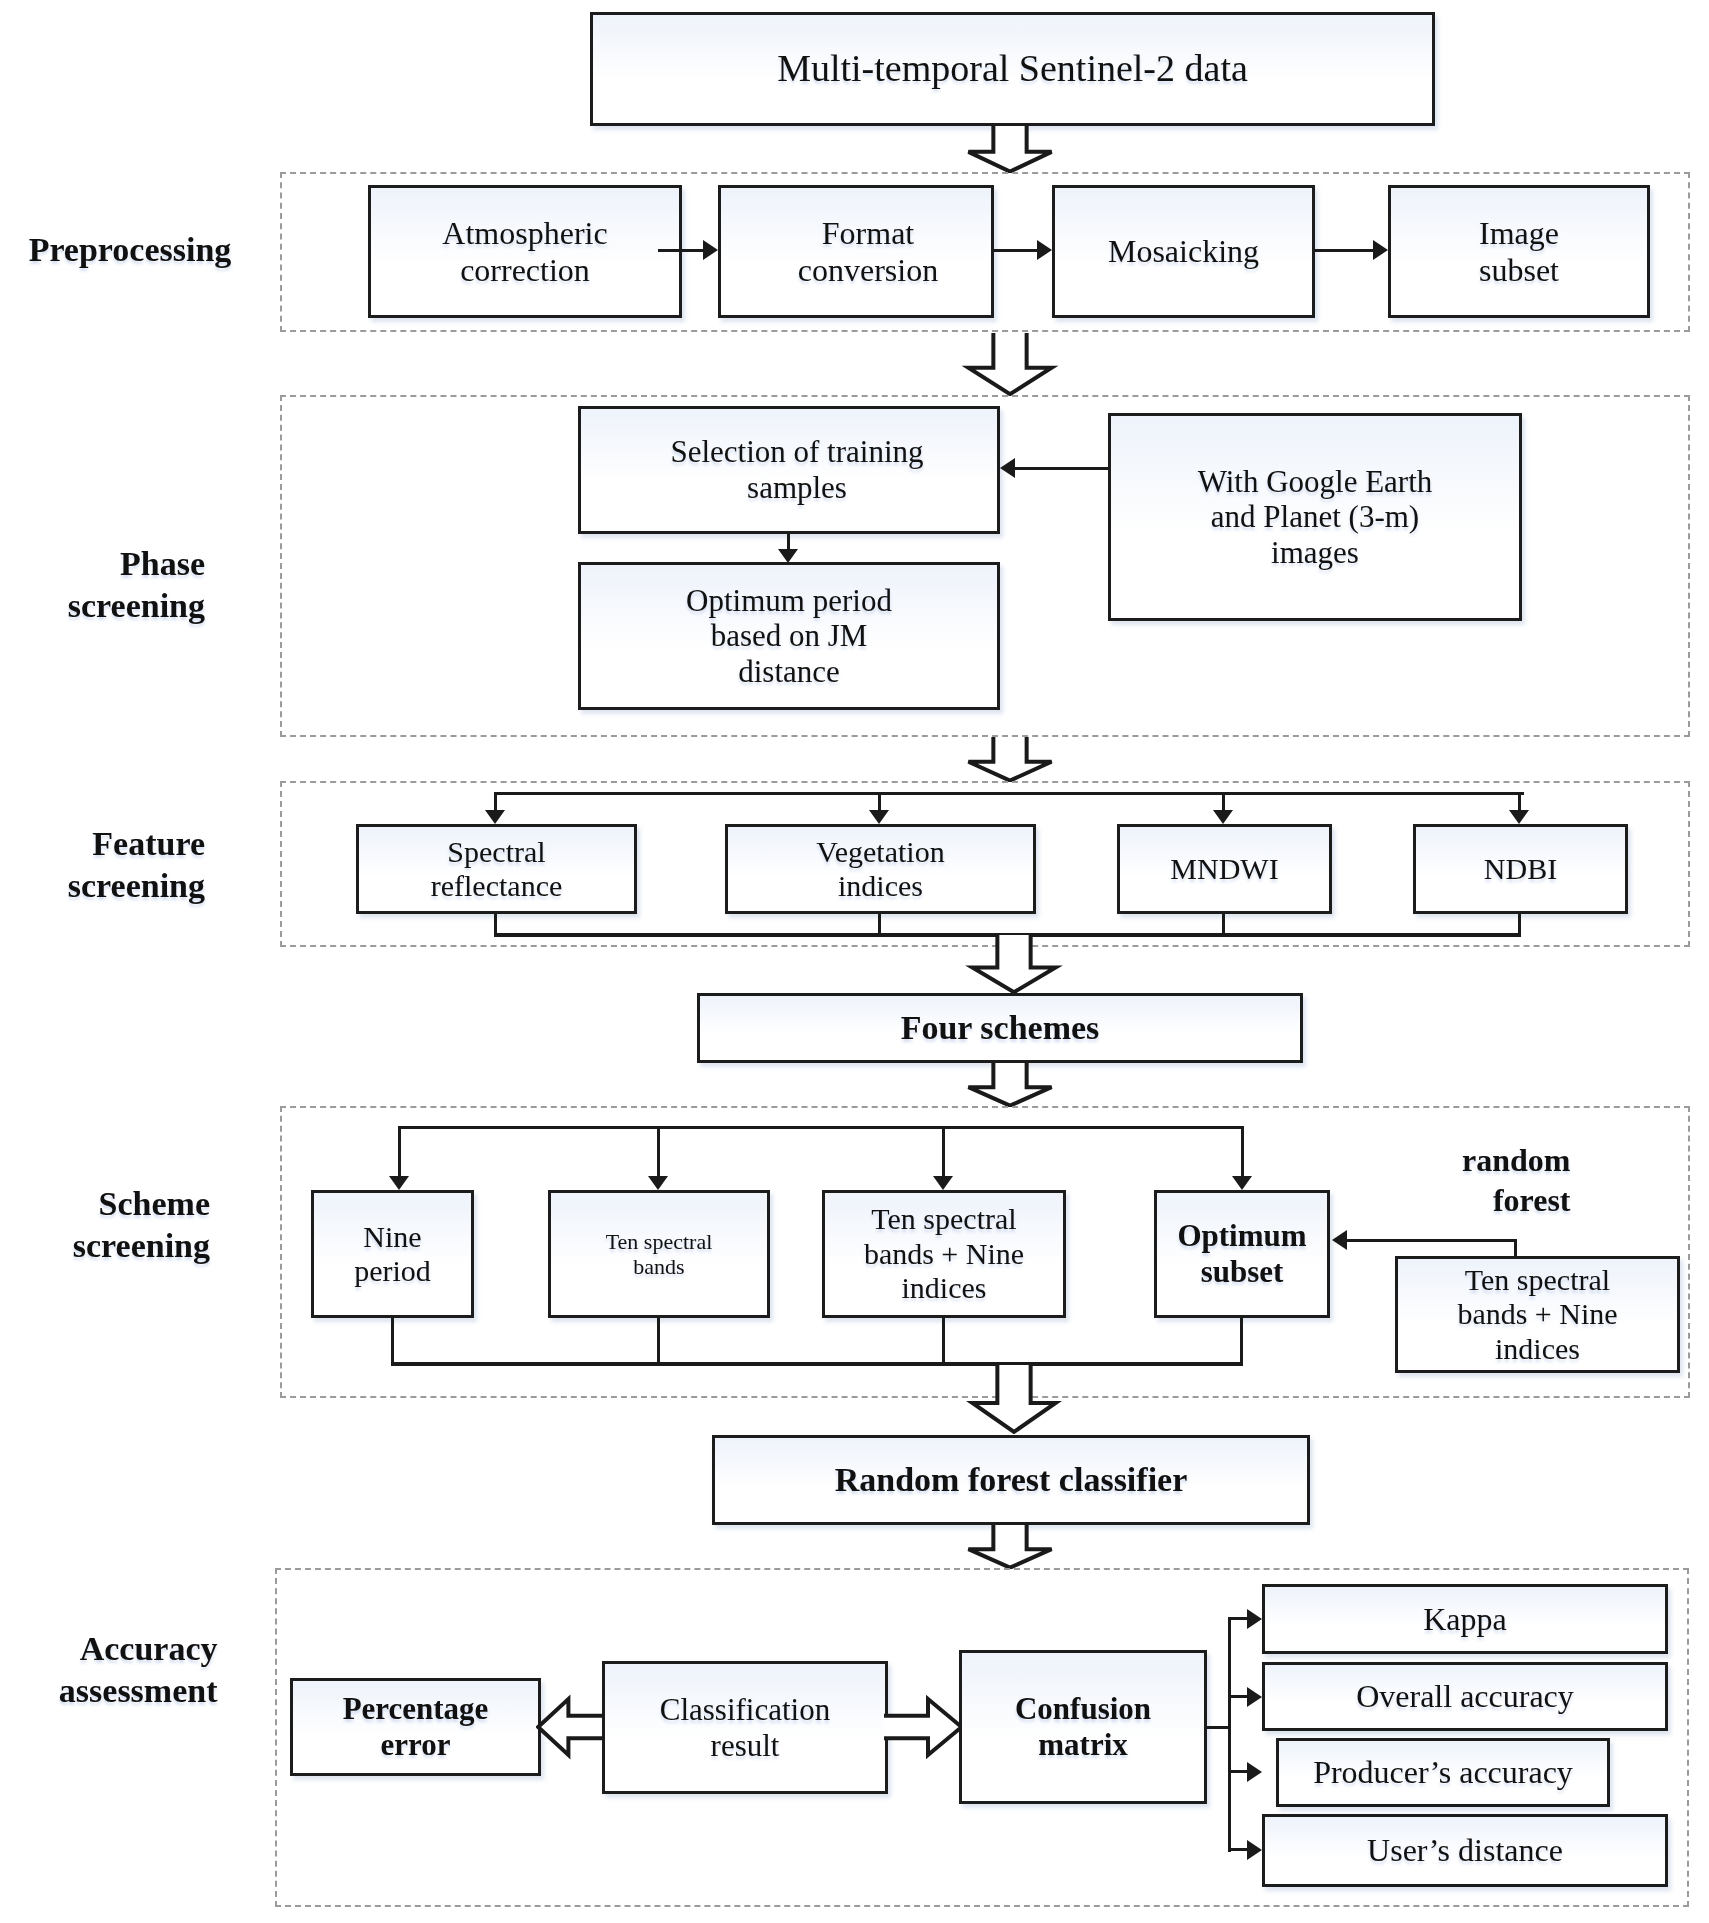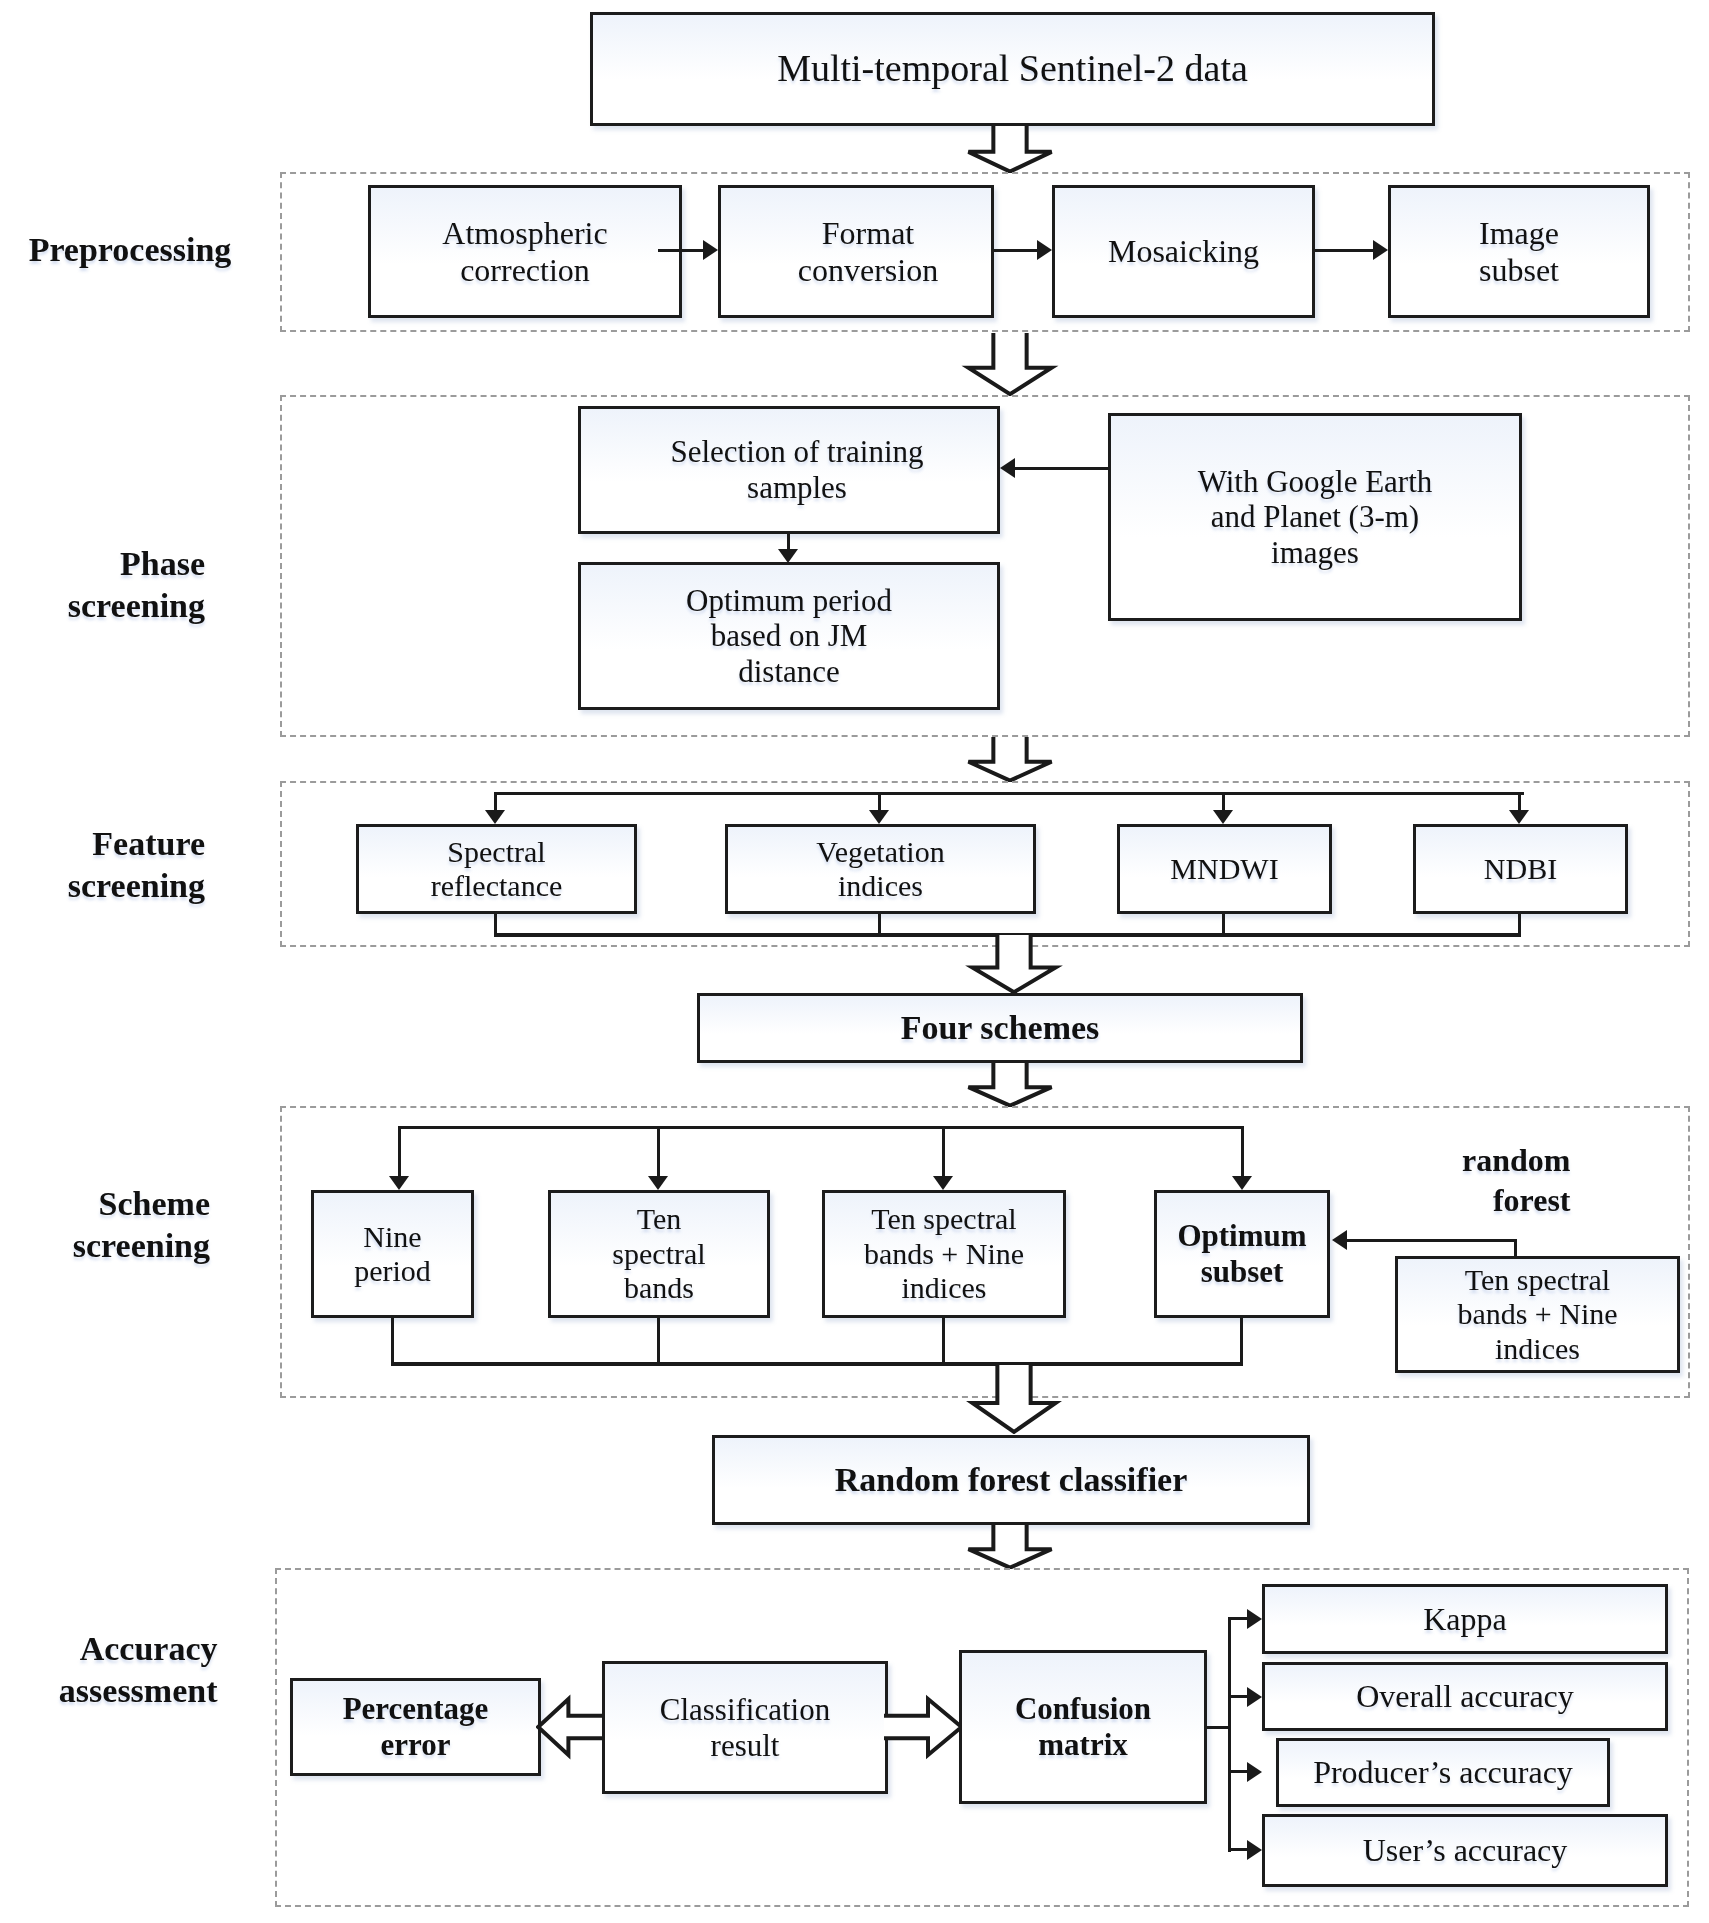--- a/index.html
+++ b/index.html
@@ -172,21 +172,21 @@
   <div class="vl" style="left:657px;top:1126px;height:52px;"></div>
   <div class="tri-d" style="left:648px;top:1176px;"></div>
   <div class="vl" style="left:942px;top:1126px;height:52px;"></div>
   <div class="tri-d" style="left:933px;top:1176px;"></div>
   <div class="vl" style="left:1241px;top:1126px;height:52px;"></div>
   <div class="tri-d" style="left:1232px;top:1176px;"></div>
 
   <div class="box" style="left:311px;top:1190px;width:163px;height:128px;font-size:30px;">
     <span class="t" style="max-width:95px;">Nine period</span>
   </div>
-  <div class="box" style="left:548px;top:1190px;width:222px;height:128px;font-size:30px;">
+  <div class="box" style="left:548px;top:1190px;width:222px;height:128px;font-size:22px;">
     <span class="t" style="max-width:115px;">Ten spectral bands</span>
   </div>
   <div class="box" style="left:822px;top:1190px;width:244px;height:128px;font-size:30px;">
     <span class="t" style="max-width:195px;">Ten spectral bands + Nine indices</span>
   </div>
   <div class="box bold" style="left:1154px;top:1190px;width:176px;height:128px;font-size:31px;">
     <span class="t" style="max-width:140px;">Optimum subset</span>
   </div>
 
   <div class="slabel" style="left:1403px;top:1135px;width:220px;height:90px;font-size:32px;">
@@ -251,16 +251,16 @@
   <div class="box" style="left:1262px;top:1584px;width:406px;height:70px;font-size:32px;">
     <span class="t">Kappa</span>
   </div>
   <div class="box" style="left:1262px;top:1662px;width:406px;height:69px;font-size:32px;">
     <span class="t">Overall accuracy</span>
   </div>
   <div class="box" style="left:1276px;top:1738px;width:334px;height:69px;font-size:32px;">
     <span class="t">Producer’s accuracy</span>
   </div>
   <div class="box" style="left:1262px;top:1814px;width:406px;height:73px;font-size:32px;">
-    <span class="t">User’s accuracy</span>
+    <span class="t">User’s distance</span>
   </div>
 
 </div>
 
 </body></html>

